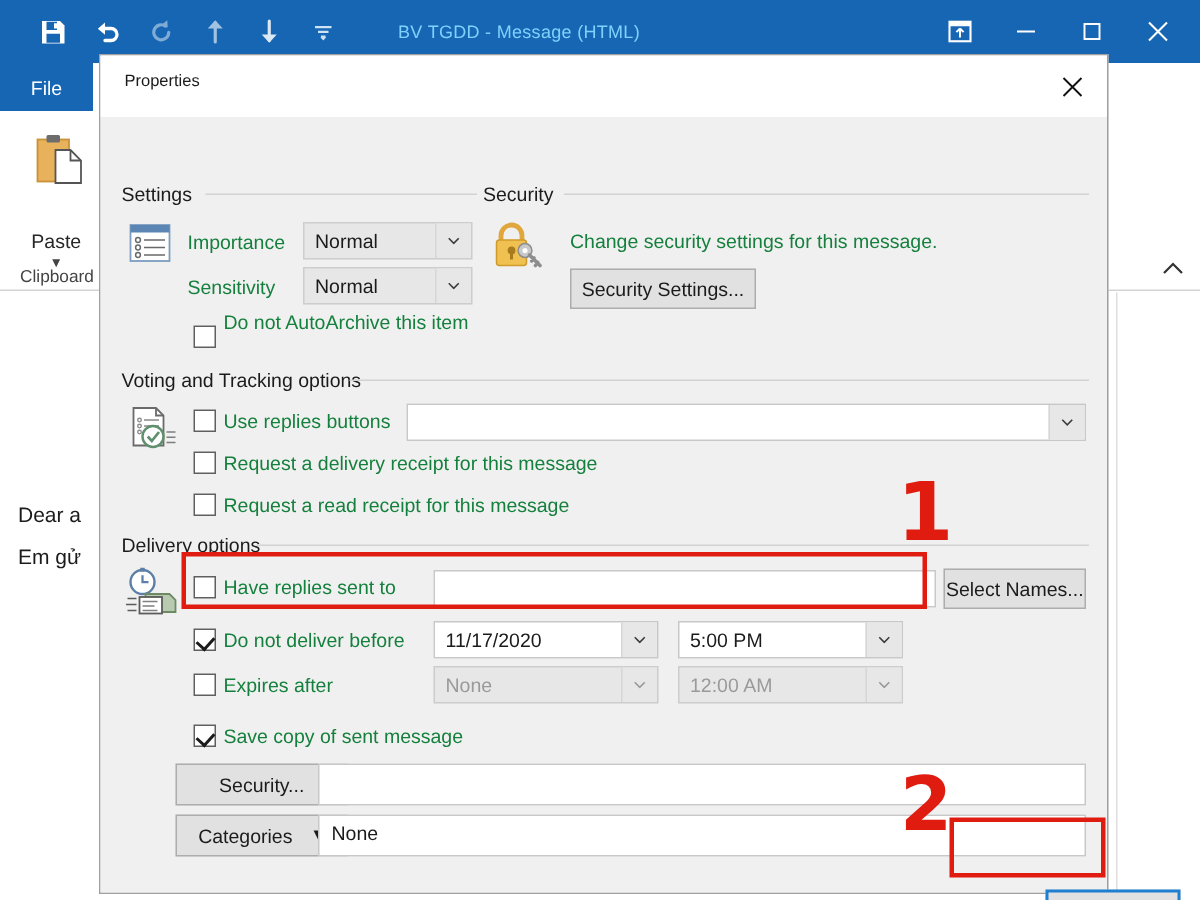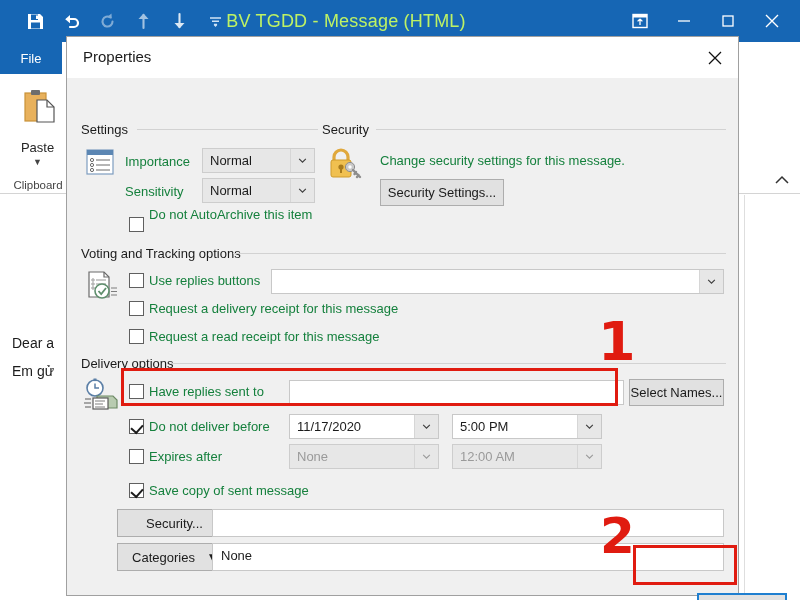--- a/index.html
+++ b/index.html
@@ -18,40 +18,40 @@
   }
   .ol-qat { position:absolute; left:18px; top:0; height:42px; display:flex; align-items:center; gap:2px; }
   .qat-btn {
     width:34px; height:34px; display:flex; align-items:center; justify-content:center;
     color:#ffffff;
   }
   .qat-btn svg { display:block; }
   .ol-title {
     position:absolute; left:0; top:0; width:692px; height:42px;
     display:flex; align-items:center; justify-content:center;
-    color:#bef264; font-size:18px; letter-spacing:.2px;
+    color:#7dd3fc; font-size:12px; letter-spacing:.2px;
   }
   .ol-winbtns { position:absolute; right:6px; top:0; height:42px; display:flex; align-items:center; }
   .winbtn { width:44px; height:42px; display:flex; align-items:center; justify-content:center; color:#fff; }
   .ol-file {
     position:absolute; left:0; top:42px; width:62px; height:32px;
     background:#1666b4; color:#fff; font-size:13px;
     display:flex; align-items:center; justify-content:center;
   }
   .ol-ribbon {
     position:absolute; left:0; top:74px; width:800px; height:120px;
     background:#ffffff; border-bottom:1px solid #d4d4d4;
   }
   .ribbon-group {
     position:absolute; left:0; top:0; width:76px; height:119px;
     border-right:1px solid #e3e3e3;
     display:flex; flex-direction:column; align-items:center;
   }
   .paste-icon { margin-top:12px; }
-  .paste-label { font-size:13px; color:#262626; margin-top:8px; }
+  .paste-label { font-size:13px; color:#262626; margin-top:20px; }
   .paste-caret { font-size:9px; color:#444; line-height:8px; margin-top:3px; }
   .group-label { position:absolute; bottom:2px; left:0; width:76px; text-align:center; font-size:11.5px; color:#444; }
   .ribbon-collapse { position:absolute; right:10px; bottom:4px; color:#333; }
 
   
   .ol-sendarea { position:absolute; left:0; top:195px; width:800px; height:105px; background:#fff; }
   .send-btn {
     position:absolute; left:8px; top:14px; width:58px; height:76px;
     border:1px solid #e6e6e6; background:#fff;
     display:flex; flex-direction:column; align-items:center; justify-content:center;
@@ -69,21 +69,21 @@
   .dlg {
     position:absolute; left:66px; top:36px; width:673px; height:560px;
     background:#f0f0f0; border:1px solid #a0a0a0;
     box-shadow:0 0 0 0 rgba(0,0,0,0);
   }
   .dlg-title {
     position:absolute; left:0; top:0; width:100%; height:41px;
     background:#ffffff;
   }
   .dlg-title-text {
-    position:absolute; left:16px; top:11px; font-size:15px; color:#1b1b1b;
+    position:absolute; left:16px; top:11px; font-size:11px; color:#1b1b1b;
   }
   .dlg-close {
     position:absolute; right:0; top:0; width:46px; height:41px;
     display:flex; align-items:center; justify-content:center; color:#111;
   }
   .dlg-body { position:absolute; left:0; top:41px; width:100%; bottom:0; background:#f0f0f0; }
 
   
   .grp-label { position:absolute; font-size:13px; color:#1b1b1b; background:#f0f0f0; padding-right:6px; }
   .grp-rule  { position:absolute; height:1px; background:#d2d2d2; }

